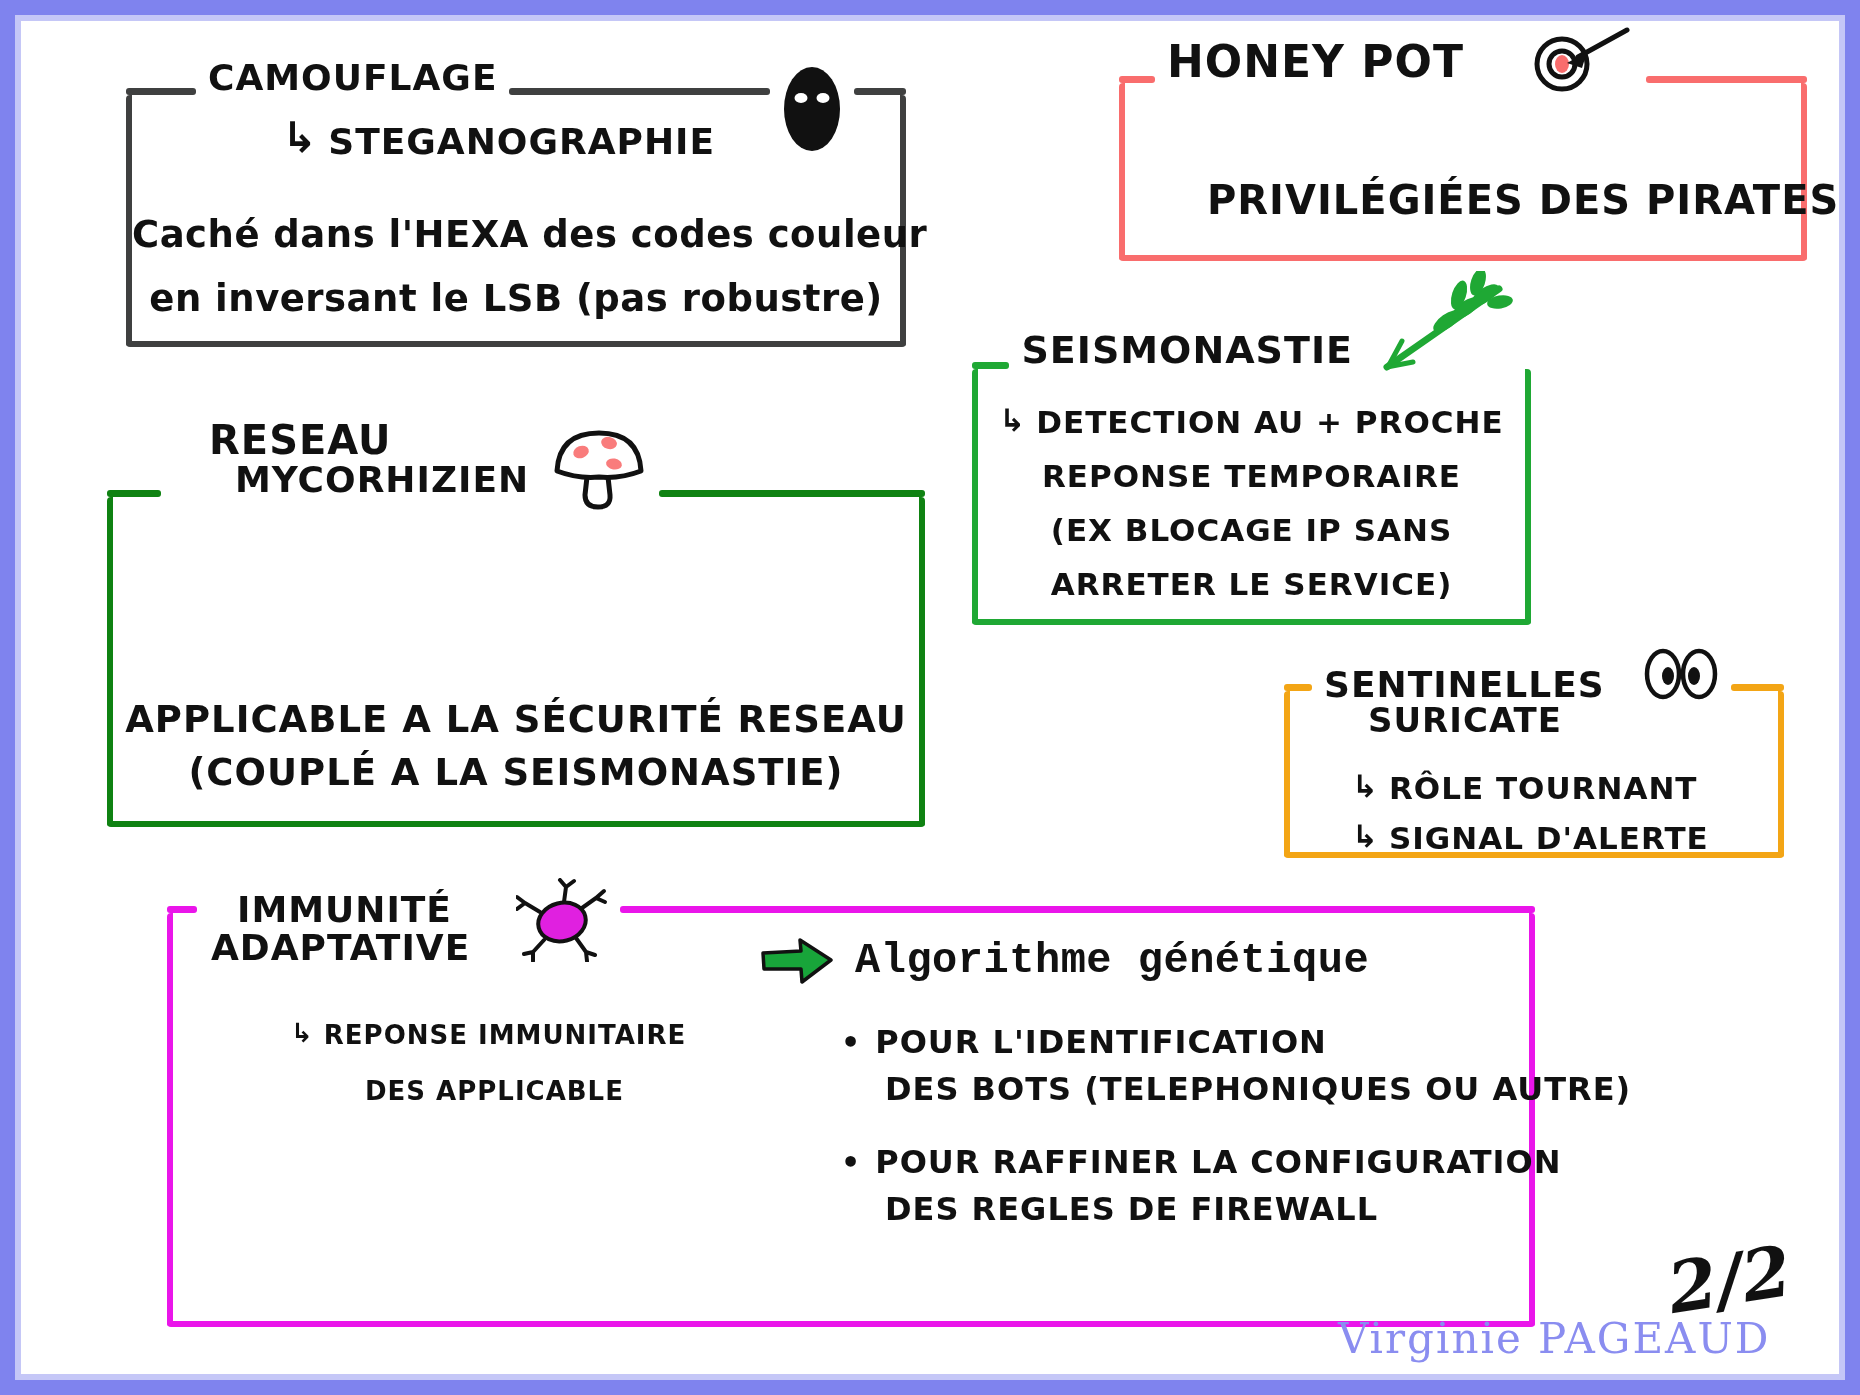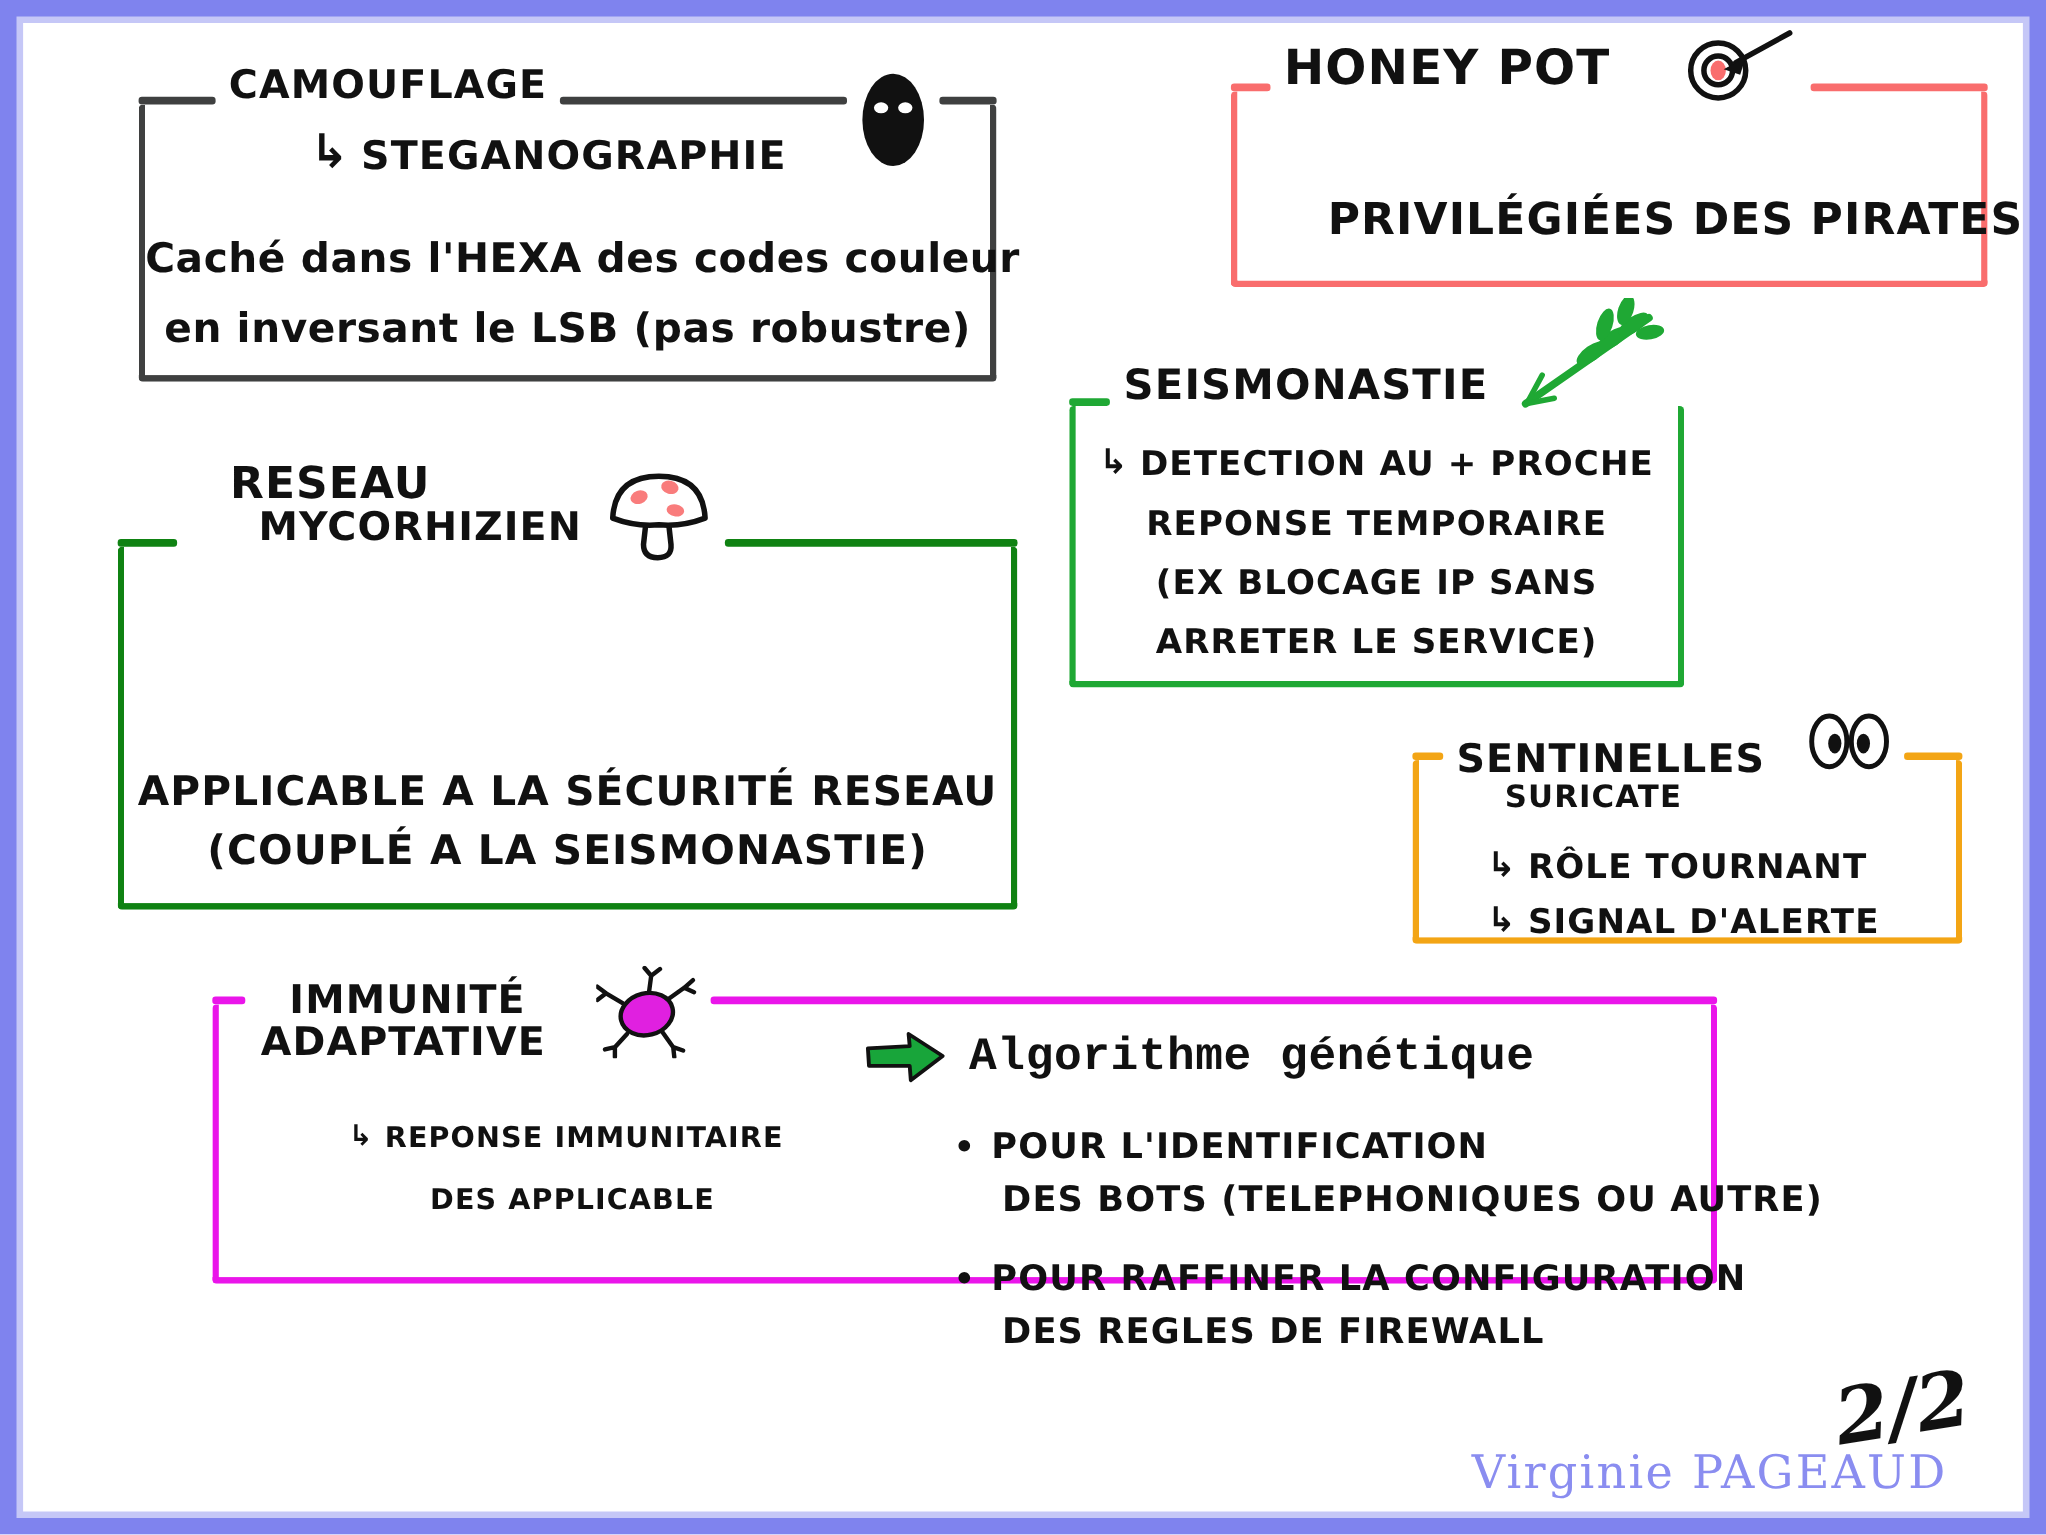--- a/index.html
+++ b/index.html
@@ -51,25 +51,25 @@
   #box-myc{left:107px;top:497px;width:818px;height:330px;}
   #box-myc .ttitle{font-size:40px;}
   #box-myc .ttitle .t2{font-size:36px;margin-left:62px;}
   #box-myc .ttitle .t1{margin-left:36px;}
   #myc-items{left:150px;top:24px;font-size:33px;line-height:45px;}
   #myc-foot{left:0;right:0;top:196px;text-align:center;font-size:37px;line-height:53px;}
 
   
   #box-sent{left:1284px;top:691px;width:500px;height:167px;padding-left:40px;}
   #box-sent .ttitle{font-size:36px;}
-  #box-sent .ttitle .t2{font-size:28px;margin-left:44px;margin-bottom:-46px;background:transparent;}
+  #box-sent .ttitle .t2{font-size:34px;margin-left:44px;margin-bottom:-46px;background:transparent;}
   #sent-items{left:62px;top:72px;font-size:31px;line-height:50px;}
 
   
-  #box-imm{left:193px;top:913px;width:1368px;height:254px;}
+  #box-imm{left:167px;top:913px;width:1368px;height:414px;}
   #box-imm .ttitle{font-size:36px;}
   #box-imm .ttitle .t1{margin-left:28px;}
   #box-imm .ttitle .t2{margin-left:2px;margin-bottom:-52px;}
   #imm-item{left:118px;top:94px;font-size:26px;line-height:56px;}
   #imm-item .ind{margin-left:74px;}
   #imm-algo{left:588px;top:24px;display:flex;align-items:center;column-gap:22px;}
   #imm-algo .hand{font-size:42px;font-weight:700;font-family:Liberation Mono, monospace;}
   .bullet-line{position:absolute;font-size:32px;line-height:46px;}
   #imm-b1{left:668px;top:106px;}
   #imm-b2{left:668px;top:226px;}

